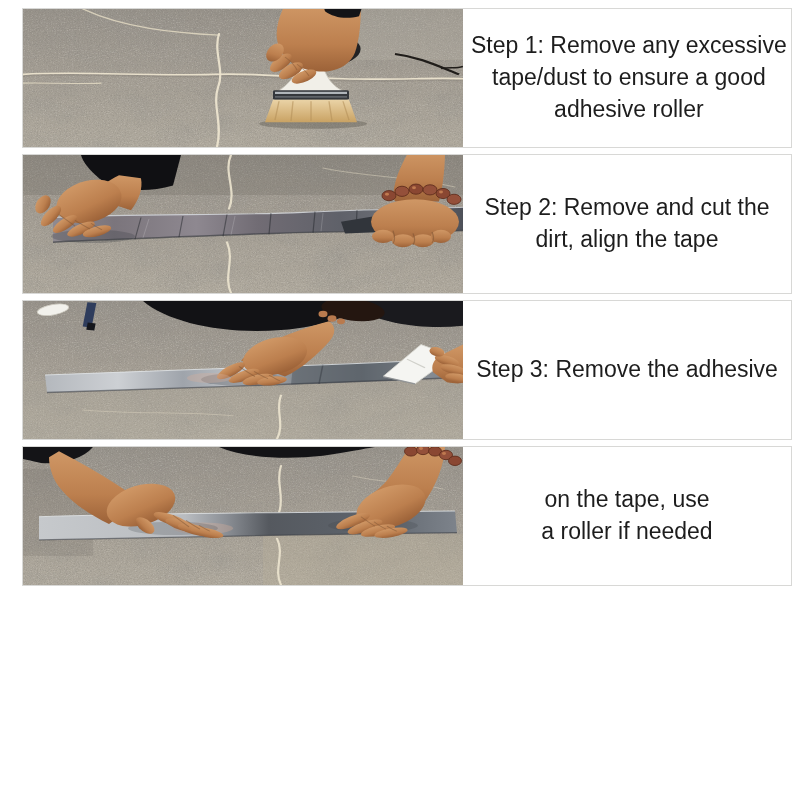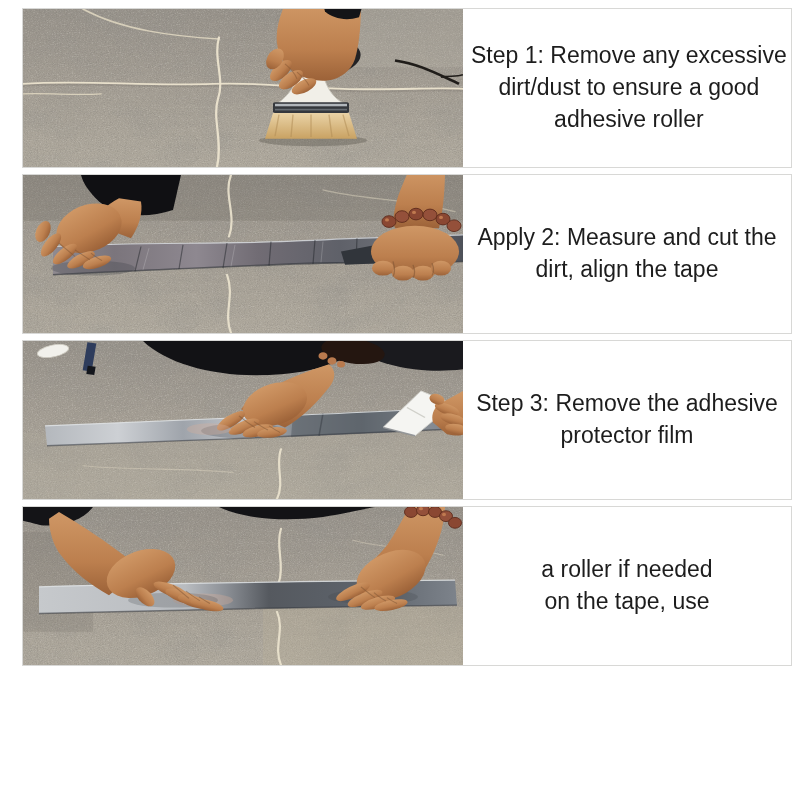--- a/index.html
+++ b/index.html
@@ -1,18 +1,18 @@
 <!DOCTYPE html>
 <html><head>
 <meta charset="utf-8">
 <style>
   html,body{margin:0;padding:0;background:#ffffff;}
   body{width:800px;height:800px;font-family:"Liberation Sans",sans-serif;}
   .page{width:800px;height:800px;box-sizing:border-box;padding:8px;background:#ffffff;}
-  .card{display:flex;height:160px;margin-bottom:6px;border:1px solid #d8d8d6;background:#ffffff;box-sizing:border-box;margin-left:14px;}
+  .card{display:flex;height:140px;margin-bottom:6px;border:1px solid #d8d8d6;background:#ffffff;box-sizing:border-box;margin-left:14px;}
   .photo{flex:0 0 440px;width:440px;height:100%;overflow:hidden;background:#a29c92;}
   .photo svg{display:block;width:100%;height:100%;}
   .caption{flex:1;display:flex;flex-direction:column;justify-content:center;align-items:center;text-align:center;
            font-size:23px;line-height:1.38;color:#1d1d1d;padding:0 8px;font-weight:400;}
   .caption .line{white-space:nowrap;}
 </style>
 </head>
 <body>
 
 <svg width="0" height="0" style="position:absolute" aria-hidden="true">
@@ -121,21 +121,21 @@
           <ellipse cx="252" cy="60" rx="8" ry="13" fill="url(#gSkin)" transform="rotate(22 252 60)"></ellipse>
           <g stroke="#8a5a36" stroke-width="1.2" opacity="0.55" fill="none">
             <path d="M262,66 C268,72 272,78 274,84"></path>
               <path d="M274,76 C280,82 284,87 286,92"></path>
           </g>
         </g>
       </svg>
     </div>
     <div class="caption">
       <div class="line">Step 1: Remove any excessive</div>
-      <div class="line">dirt/dust to ensure a good</div>
+      <div class="line">tape/dust to ensure a good</div>
       <div class="line">adhesive roller</div>
     </div>
   </section>
 
   <section class="card">
     <div class="photo" aria-label="two-hands-aligning-aluminum-tape-over-concrete-crack">
       <svg viewBox="0 0 440 190" preserveAspectRatio="none">
         <g>
           <rect width="440" height="190" fill="url(#gConc)"></rect>
           <rect width="440" height="190" filter="url(#fMottle)" opacity="0.55"></rect>
@@ -203,21 +203,21 @@
             <circle cx="420" cy="53" r="7" fill="#8a4732" stroke="#5e2c1c" stroke-width="1"></circle>
             <circle cx="431" cy="61" r="7" fill="#94503a" stroke="#5e2c1c" stroke-width="1"></circle>
             <circle cx="364" cy="54" r="2" fill="#c07a50"></circle>
               <circle cx="391" cy="45" r="2" fill="#c07a50"></circle>
               <circle cx="418" cy="51" r="2" fill="#c07a50"></circle>
           </g>
         </g>
       </svg>
     </div>
     <div class="caption">
-      <div class="line">Apply 2: Measure and cut the</div>
+      <div class="line">Step 2: Remove and cut the</div>
       <div class="line">dirt, align the tape</div>
     </div>
   </section>
 
   <section class="card">
     <div class="photo" aria-label="hand-pressing-tape-while-peeling-white-protector-film">
       <svg viewBox="0 0 440 190" preserveAspectRatio="none">
         <g>
           <rect width="440" height="190" fill="url(#gConc)"></rect>
           <rect width="440" height="190" filter="url(#fMottle)" opacity="0.5"></rect>
@@ -271,21 +271,20 @@
             <path d="M216,90 C222,96 228,101 232,104"></path>
               <path d="M231,97 C236,101 241,105 245,107"></path>
               <path d="M246,102 C250,105 254,108 257,110"></path>
           </g>
           <ellipse cx="186" cy="106" rx="22" ry="7" fill="#d8b09a" opacity="0.35"></ellipse>
         </g>
       </svg>
     </div>
     <div class="caption">
       <div class="line">Step 3: Remove the adhesive</div>
-      <div class="line">protector film</div>
     </div>
   </section>
 
   <section class="card">
     <div class="photo" aria-label="two-hands-pressing-aluminum-tape-flat-on-concrete">
       <svg viewBox="0 0 440 190" preserveAspectRatio="none">
         <g>
           <rect width="440" height="190" fill="url(#gConc)"></rect>
           <rect width="440" height="190" filter="url(#fMottle)" opacity="0.5"></rect>
           <rect width="440" height="190" filter="url(#fGrainD)" opacity="0.55"></rect>
@@ -343,18 +342,18 @@
             <circle cx="412" cy="6" r="6.5" fill="#8a4732" stroke="#5e2c1c" stroke-width="1"></circle>
             <circle cx="423" cy="11" r="6.5" fill="#94503a" stroke="#5e2c1c" stroke-width="1"></circle>
             <circle cx="432" cy="19" r="6.5" fill="#8a4732" stroke="#5e2c1c" stroke-width="1"></circle>
             <circle cx="398" cy="2" r="2" fill="#c07a50"></circle>
               <circle cx="421" cy="9" r="2" fill="#c07a50"></circle>
           </g>
         </g>
       </svg>
     </div>
     <div class="caption">
+      <div class="line">on the tape, use</div>
       <div class="line">a roller if needed</div>
-      <div class="line">on the tape, use</div>
     </div>
   </section>
 
 </div>
 
 </body></html>

